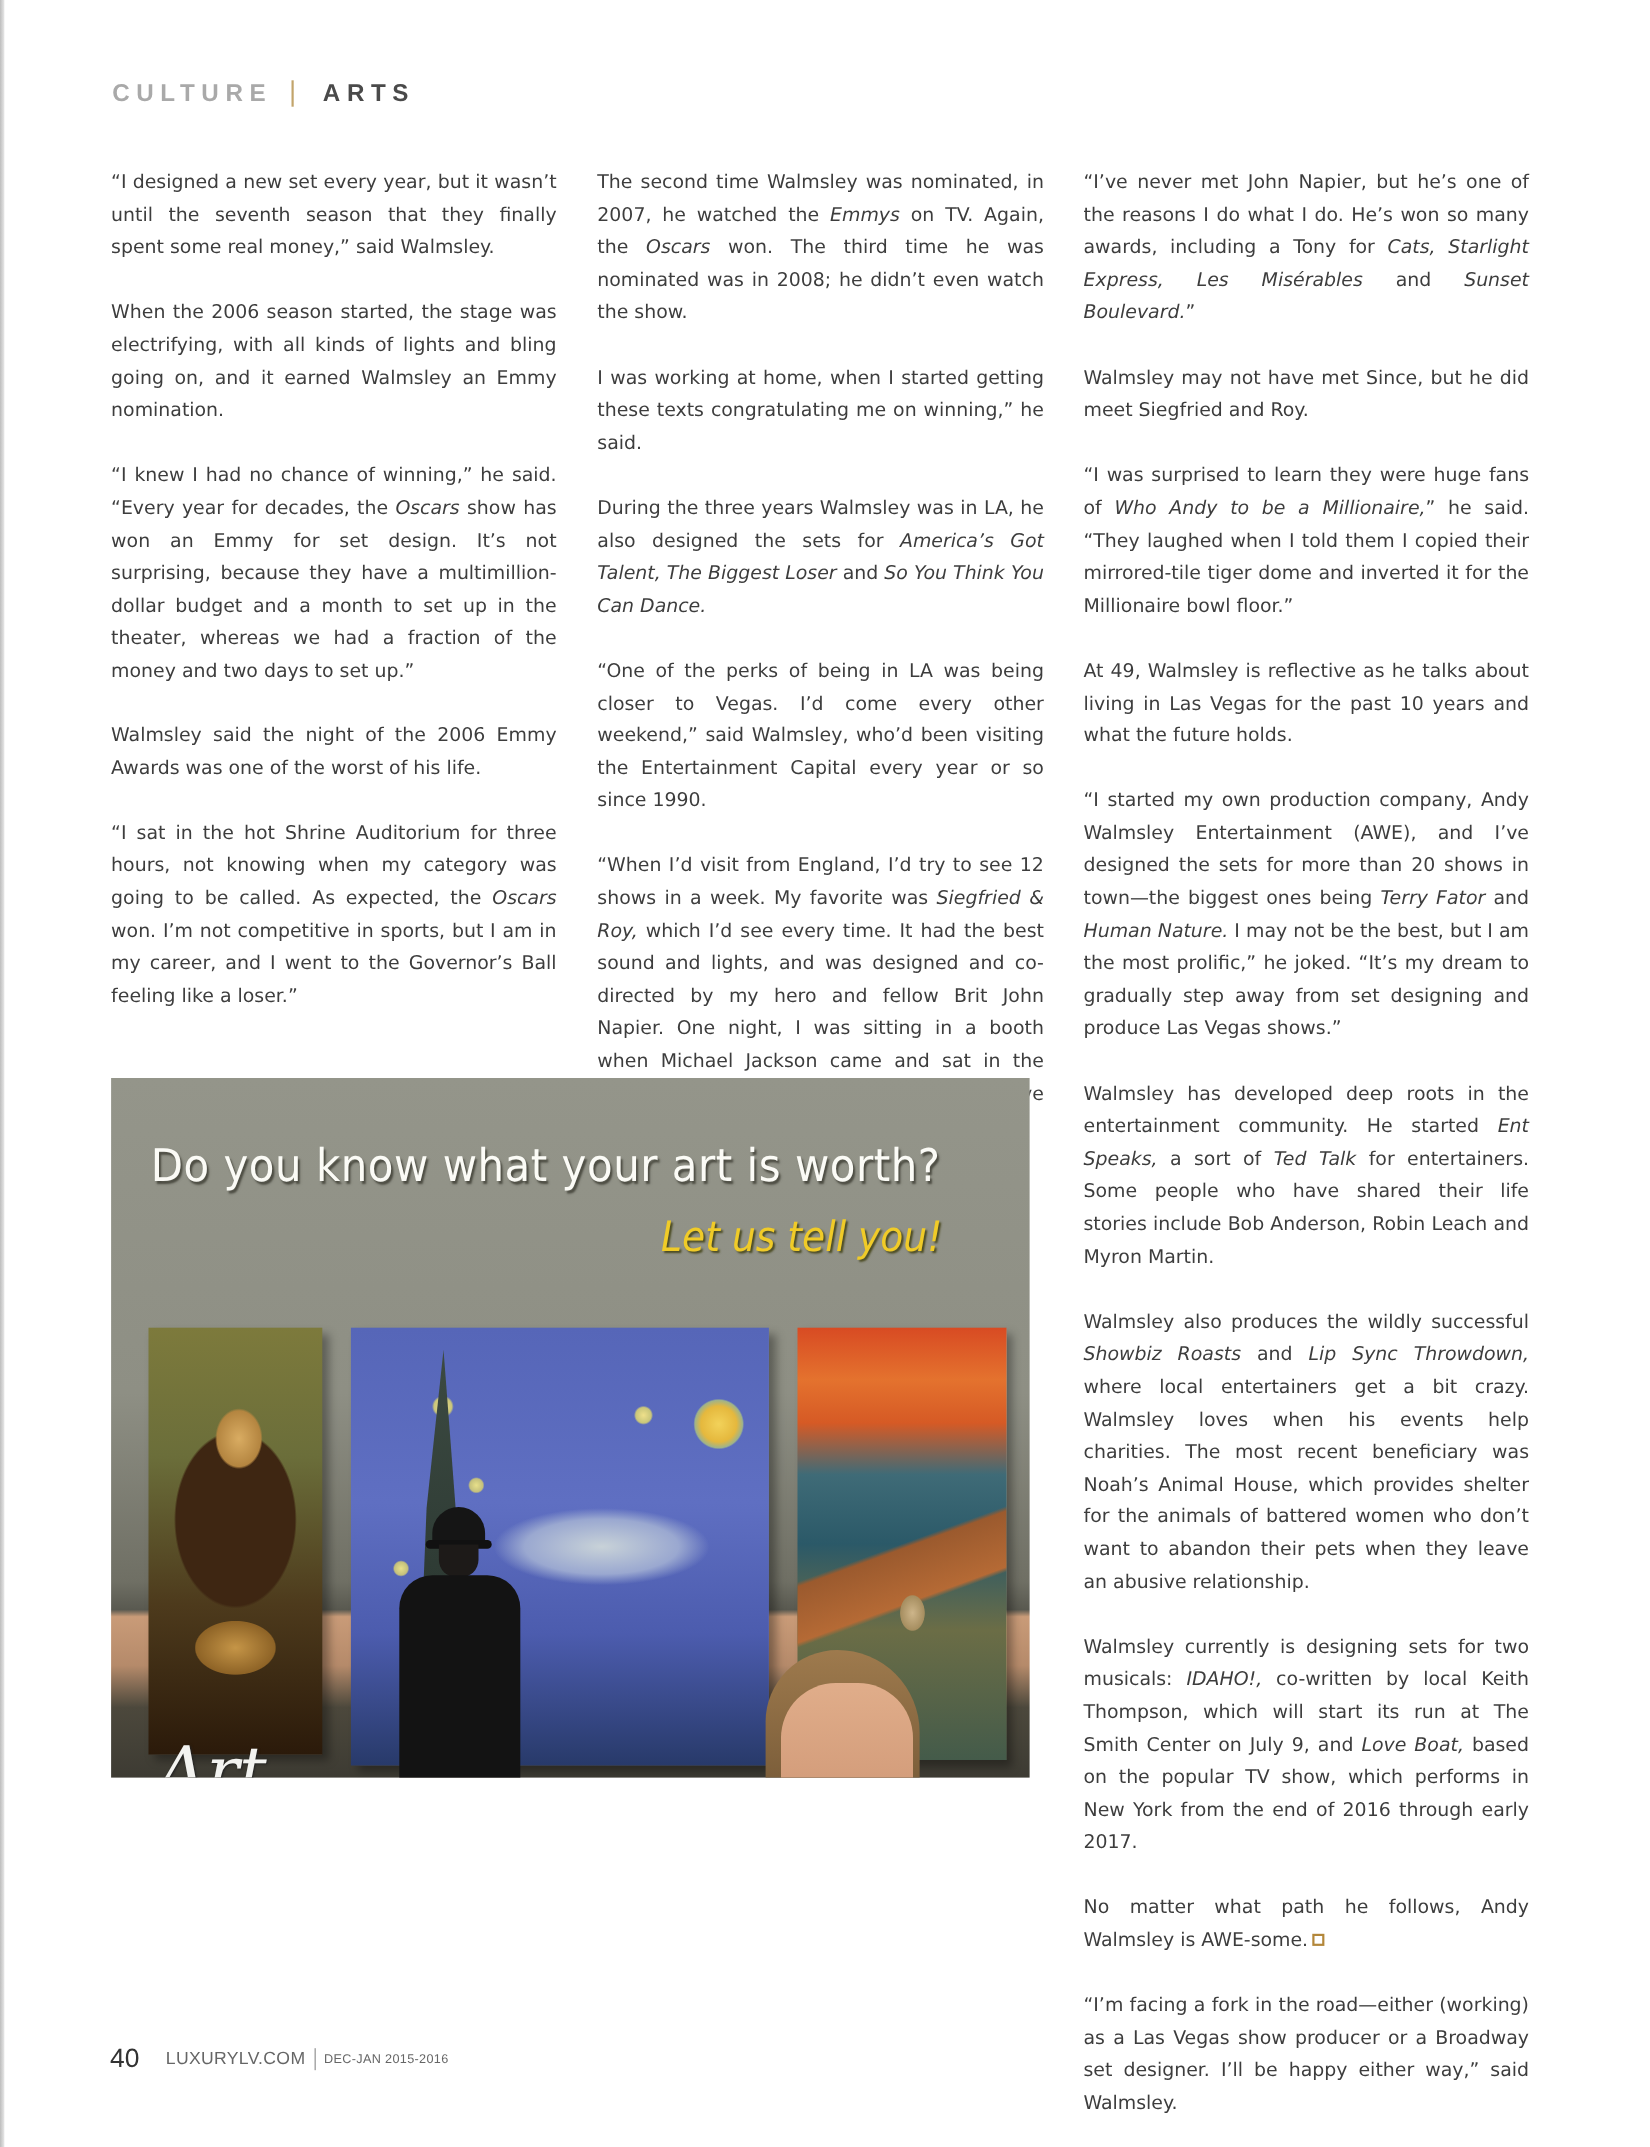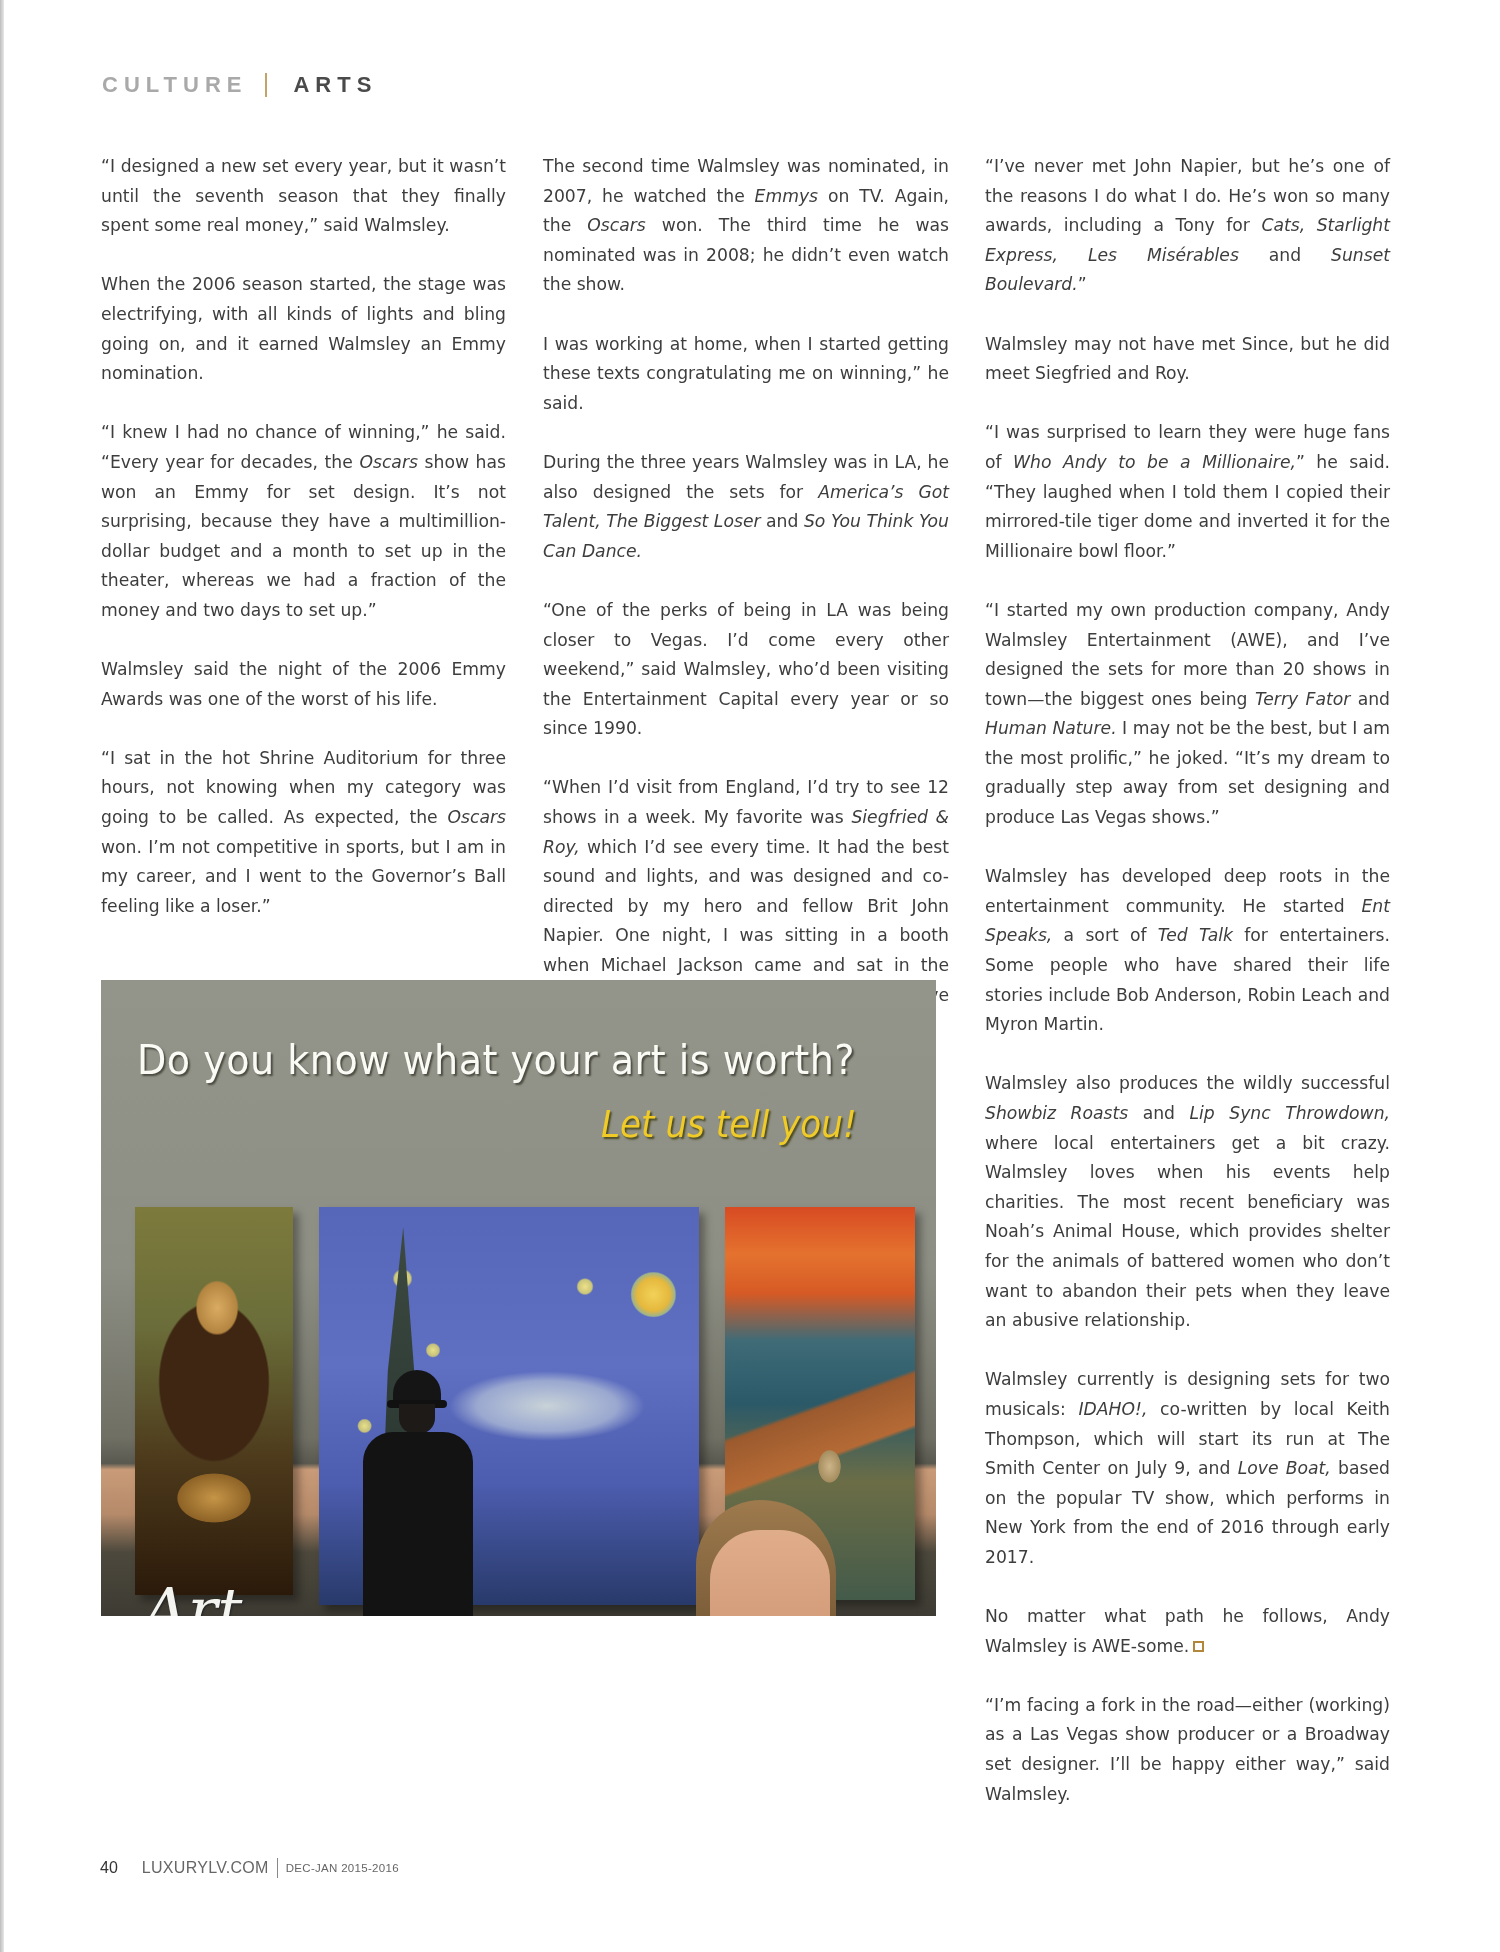--- a/index.html
+++ b/index.html
@@ -135,21 +135,21 @@
     text-shadow: 1px 1px 2px #000; transform: scaleX(0.88); transform-origin:left;
   }
   .ad-title { position:absolute; left: 652px; top: 728px; font-family:"Liberation Sans", sans-serif; font-weight:700; font-size: 20px; color:#ececec; }
   .ad-show-1 { position:absolute; left: 637px; top: 752px; font-family:"Liberation Serif", serif; font-weight:700; font-size: 30px; color:#d4232a; letter-spacing: -1px; margin-left: 32px; }
   .ad-show-2 { position:absolute; left: 676px; top: 776px; font-family:"DejaVu Serif", serif; font-style: italic; font-weight:700; font-size: 30px; color:#ffffff; transform: skewX(-10deg); }
 
   .footer {
     position: absolute; left: 100px; top: 1858px; display:flex; align-items: center;
     font-family: "Liberation Sans", sans-serif;
   }
-  .footer .page-no { font-size: 16px; color:#333; margin-right: 24px; }
+  .footer .page-no { font-size: 24px; color:#333; margin-right: 24px; }
   .footer .site { font-size: 16px; color:#666; letter-spacing: 0.3px; }
   .footer .fsep { width:1px; height: 20px; background:#888; margin: 0 8px; }
   .footer .issue { font-size: 11.5px; color:#666; letter-spacing: 0.3px; }
 </style>
 </head>
 <body>
 
 <div class="binding-edge"></div>
 
 <div class="section-header">
@@ -169,20 +169,21 @@
     <p>The second time Walmsley was nominated, in 2007, he watched the <em>Emmys</em> on TV. Again, the <em>Oscars</em> won. The third time he was nominated was in 2008; he didn’t even watch the show.</p>
     <p>I was working at home, when I started getting these texts congratulating me on winning,” he said.</p>
     <p>During the three years Walmsley was in LA, he also designed the sets for <em>America’s Got Talent,</em> <em>The Biggest Loser</em> and <em>So You Think You Can Dance.</em></p>
     <p>“One of the perks of being in LA was being closer to Vegas. I’d come every other weekend,” said Walmsley, who’d been visiting the Entertainment Capital every year or so since 1990.</p>
     <p>“When I’d visit from England, I’d try to see 12 shows in a week. My favorite was <em>Siegfried &amp;</em> <em>Roy,</em> which I’d see every time. It had the best sound and lights, and was designed and co-directed by my hero and fellow Brit John Napier. One night, I was sitting in a booth when Michael Jackson came and sat in the booth next to me. I thought, ‘I have to live here!’</p>
   </div>
 <div class="col col-3">
     <p>“I’ve never met John Napier, but he’s one of the reasons I do what I do. He’s won so many awards, including a Tony for <em>Cats,</em> <em>Starlight Express,</em> <em>Les Misérables</em> and <em>Sunset Boulevard.</em>”</p>
     <p>Walmsley may not have met Since, but he did meet Siegfried and Roy.</p>
     <p>“I was surprised to learn they were huge fans of <em>Who Andy to be a Millionaire,</em>” he said. “They laughed when I told them I copied their mirrored-tile tiger dome and inverted it for the Millionaire bowl floor.”</p>
+    <p>At 49, Walmsley is reflective as he talks about living in Las Vegas for the past 10 years and what the future holds.</p>
     <p>“I started my own production company, Andy Walmsley Entertainment (AWE), and I’ve designed the sets for more than 20 shows in town—the biggest ones being <em>Terry Fator</em> and <em>Human Nature.</em> I may not be the best, but I am the most prolific,” he joked. “It’s my dream to gradually step away from set designing and produce Las Vegas shows.”</p>
     <p>Walmsley has developed deep roots in the entertainment community. He started <em>Ent Speaks,</em> a sort of <em>Ted Talk</em> for entertainers. Some people who have shared their life stories include Bob Anderson, Robin Leach and Myron Martin.</p>
     <p>Walmsley also produces the wildly successful <em>Showbiz Roasts</em> and <em>Lip Sync Throwdown,</em> where local entertainers get a bit crazy. Walmsley loves when his events help charities. The most recent beneficiary was Noah’s Animal House, which provides shelter for the animals of battered women who don’t want to abandon their pets when they leave an abusive relationship.</p>
     <p>Walmsley currently is designing sets for two musicals: <em>IDAHO!,</em> co-written by local Keith Thompson, which will start its run at The Smith Center on July 9, and <em>Love Boat,</em> based on the popular TV show, which performs in New York from the end of 2016 through early 2017.</p>
     <p>No matter what path he follows, Andy Walmsley is AWE-some.<span class="end-mark"></span></p>
     <p>“I’m facing a fork in the road—either (working) as a Las Vegas show producer or a Broadway set designer. I’ll be happy either way,” said Walmsley.</p>
   </div>
 
 <div class="ad">
   <div class="ad-headline">Do you know what your art is worth?</div>

